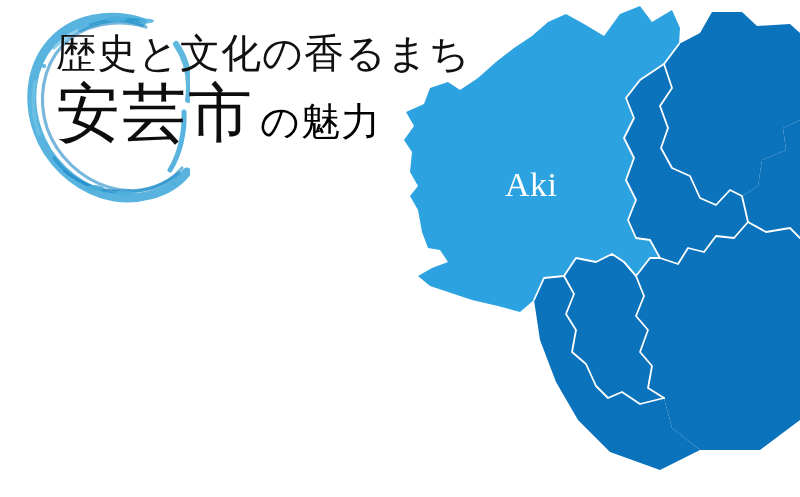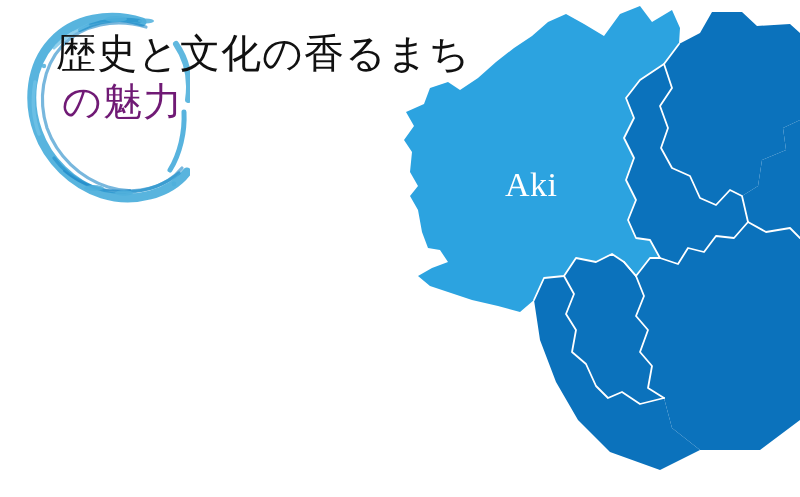--- a/index.html
+++ b/index.html
@@ -72,21 +72,21 @@
     align-items: baseline;
   }
   .title-main {
     font-size: 64px;
     color: #0d0d0d;
     letter-spacing: 2px;
     line-height: 1.0;
   }
   .title-sub {
     font-size: 39px;
-    color: #701a75;
+    color: #000000;
     letter-spacing: 1px;
     margin-left: 6px;
     line-height: 1.0;
   }
 
   
   #catchphrases {
     position: absolute;
     left: 38px;
     top: 249px;
@@ -203,19 +203,20 @@
         <ellipse cx="70" cy="180" rx="10" ry="3"></ellipse>
         <ellipse cx="100" cy="185" rx="9" ry="2.8"></ellipse>
         <circle cx="20" cy="58" r="2.2"></circle>
         <circle cx="150" cy="176" r="2.4"></circle>
       </g>
     </svg>
 
     <div id="title-text">
       <div class="title-line1">歴史と文化の香るまち</div>
       <div class="title-line2">
+        <span class="title-main">安芸市</span>
         <span class="title-sub">の魅力</span>
       </div>
     </div>
   </div>
 
 
 </div>
 
 </body></html>

